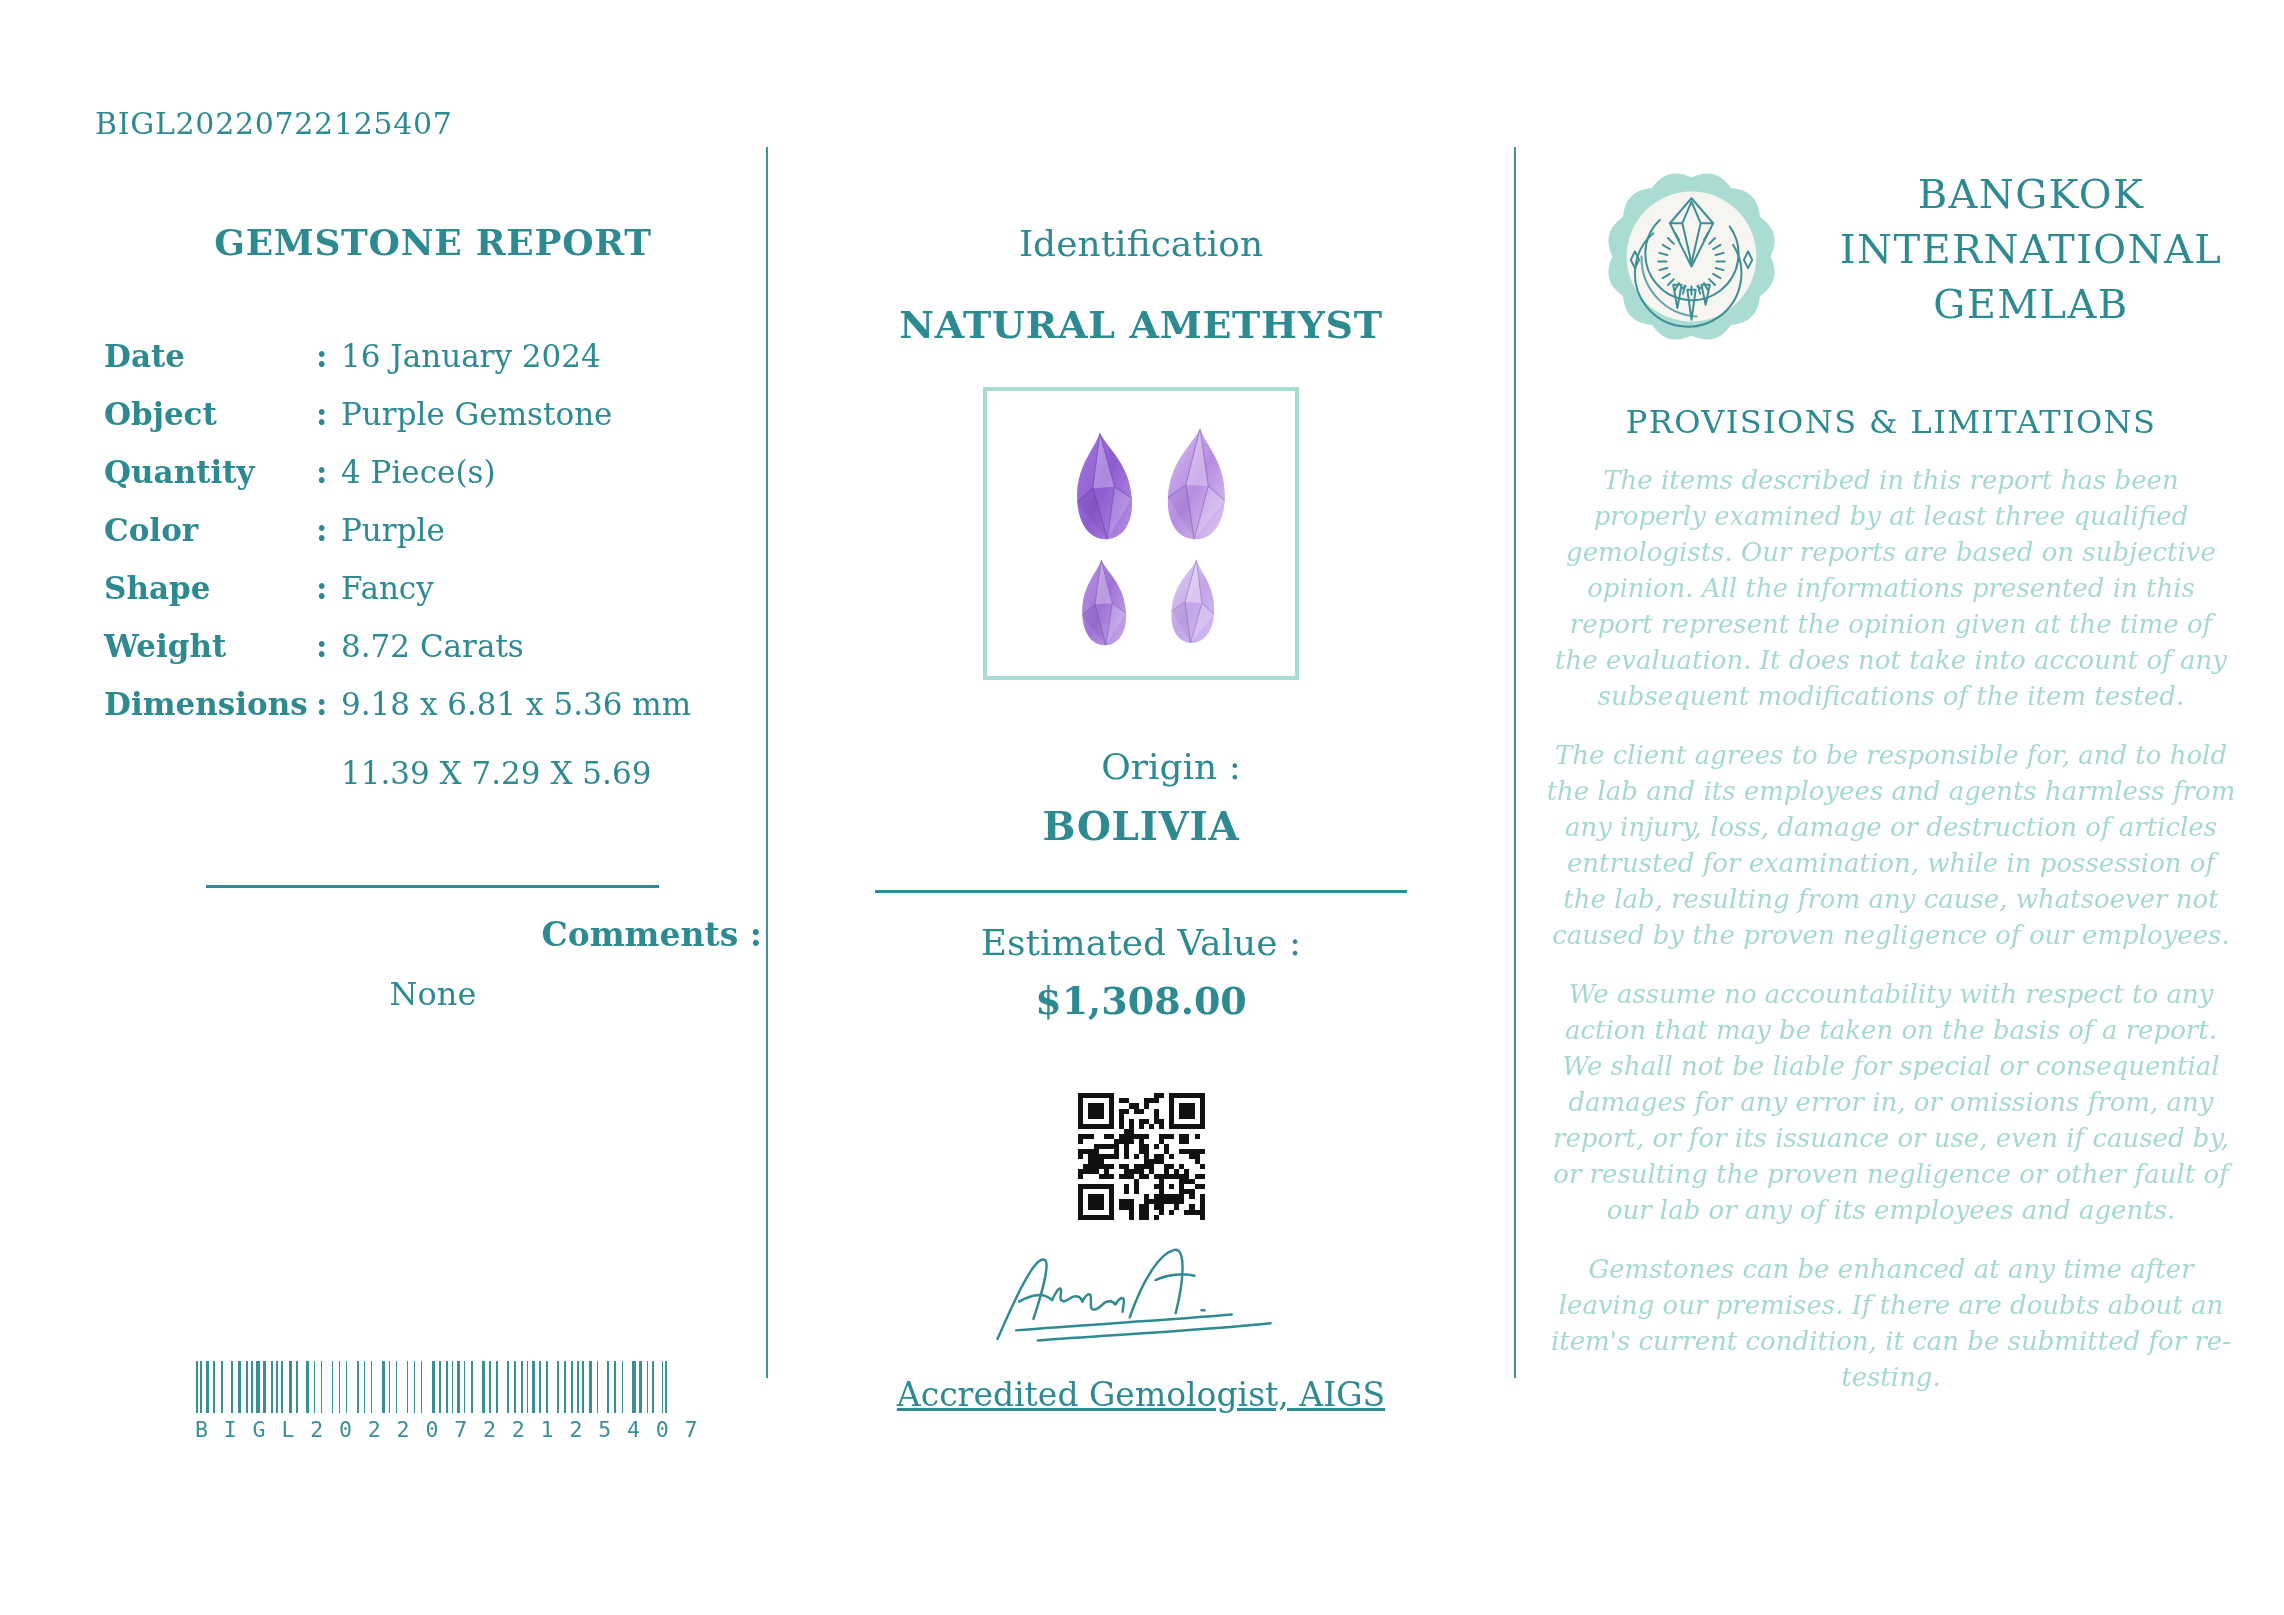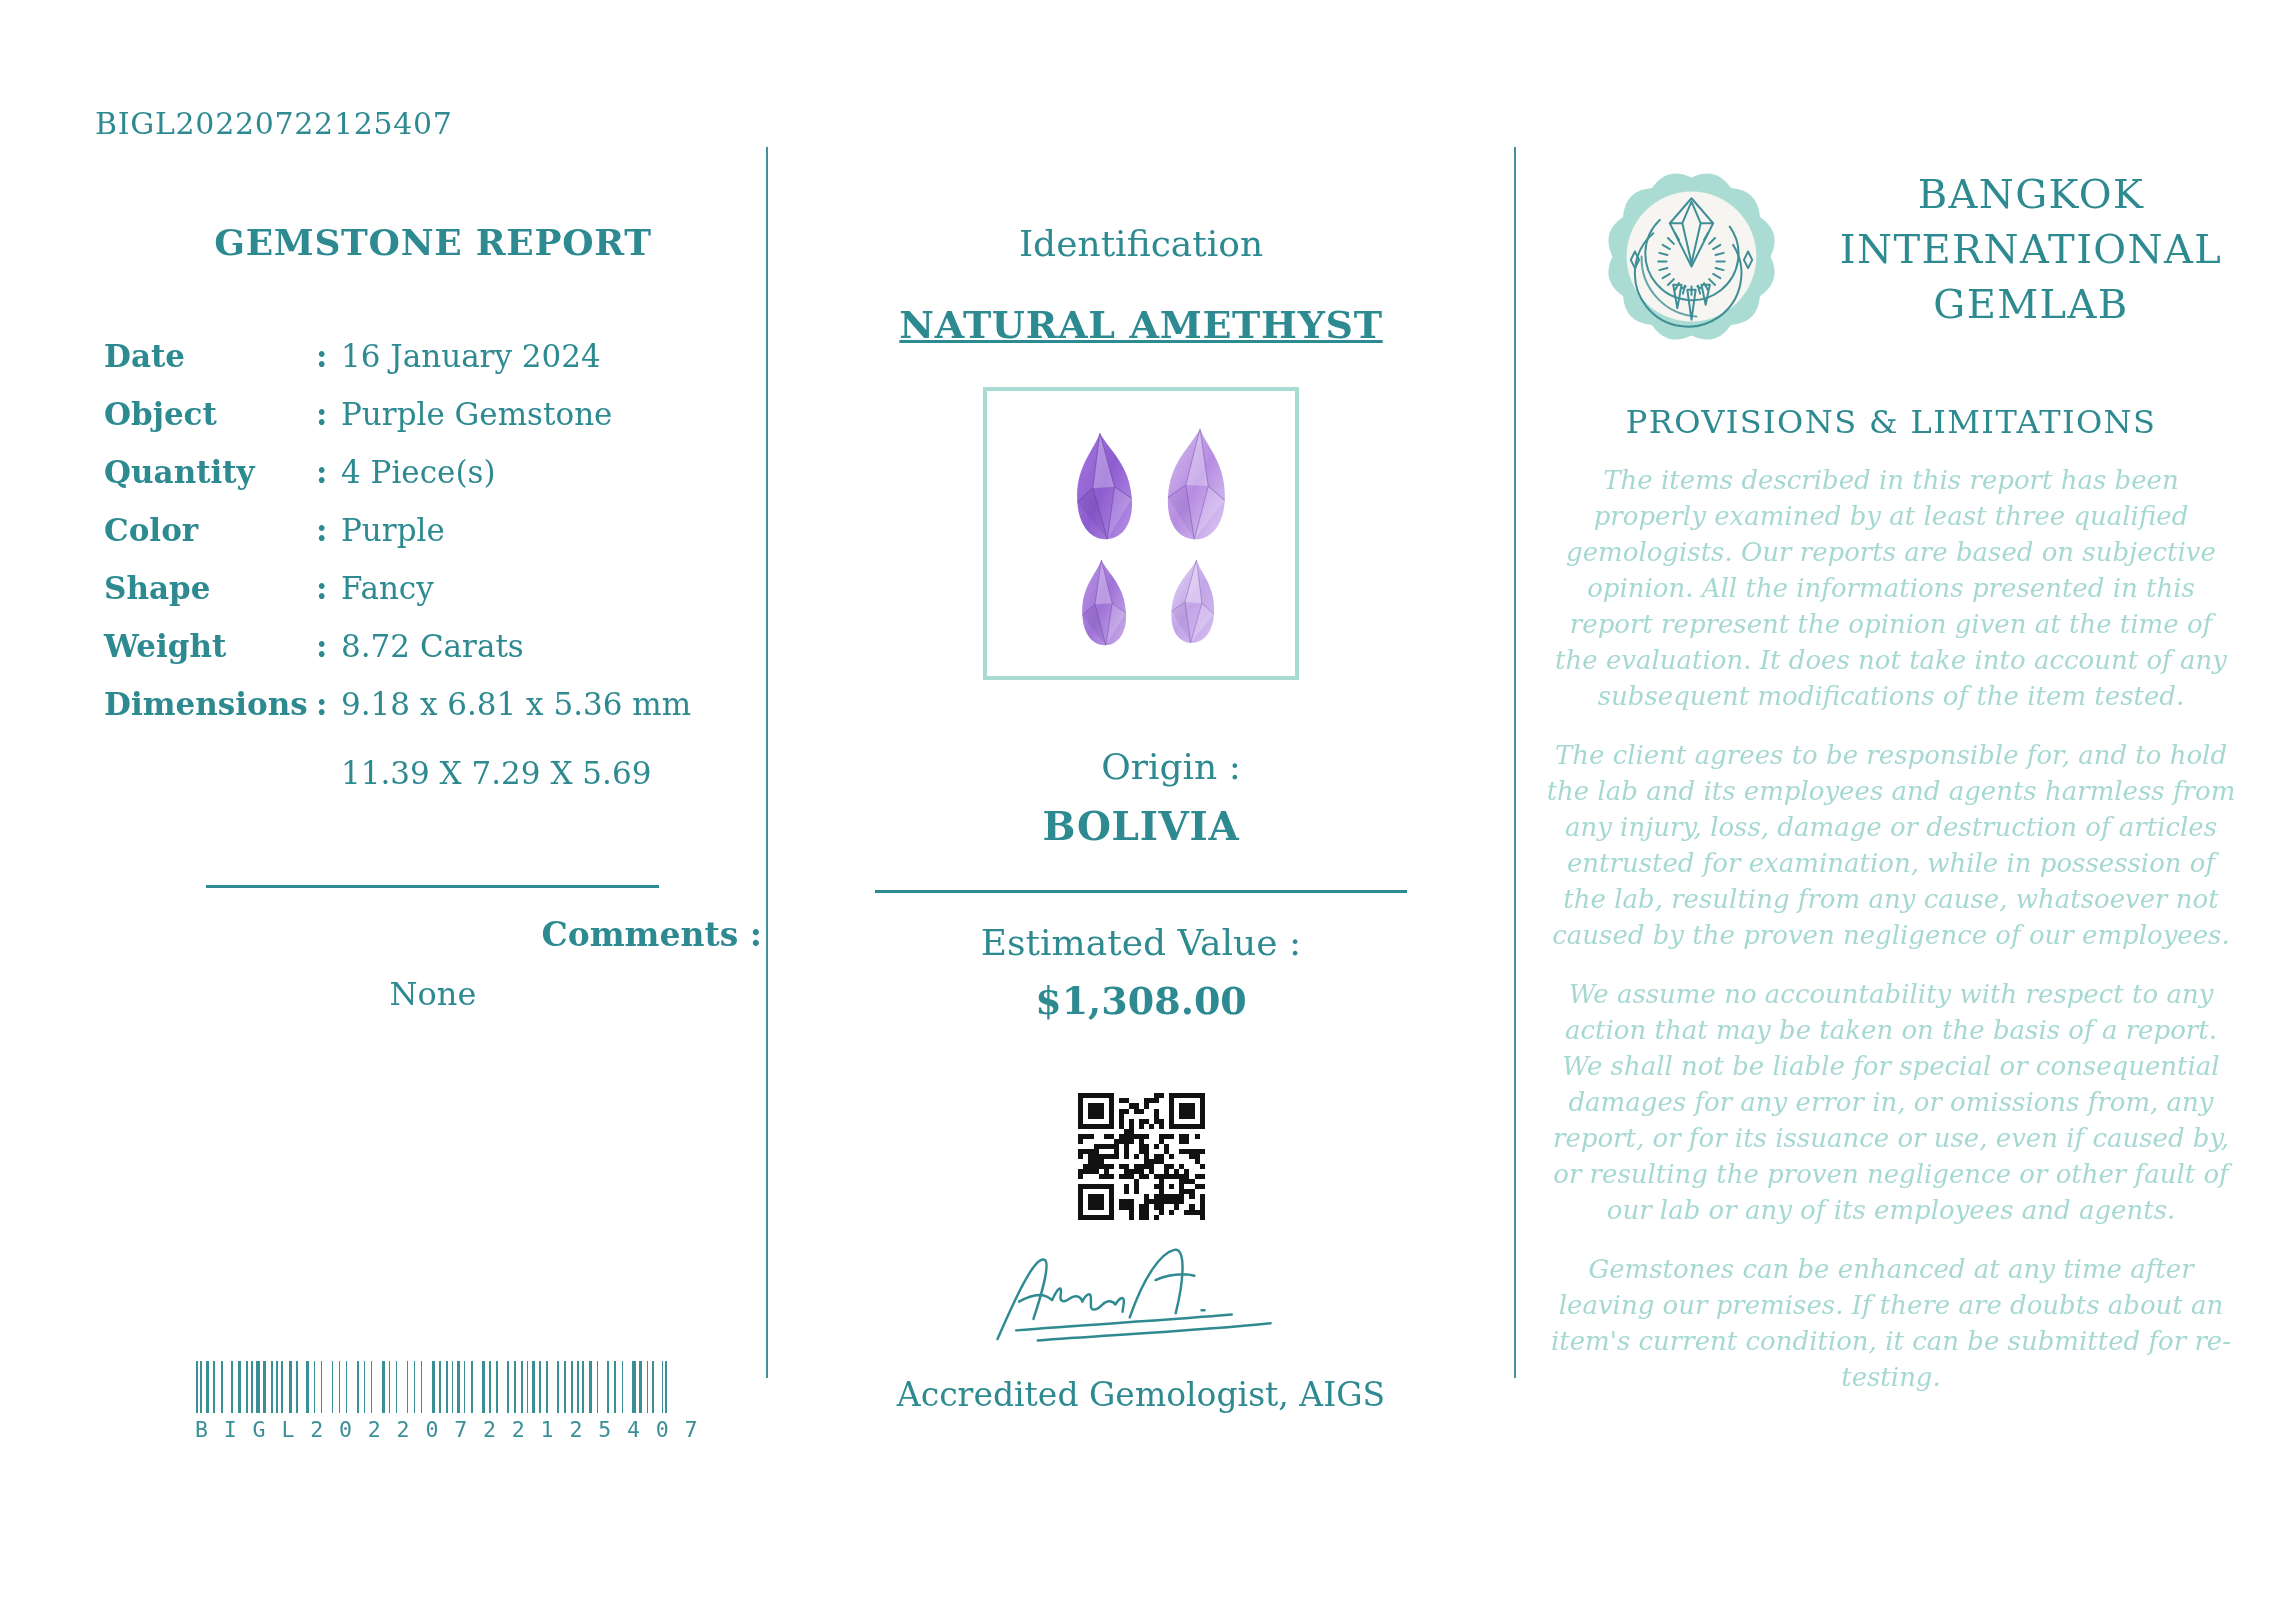--- a/index.html
+++ b/index.html
@@ -28,31 +28,31 @@
   .comments-sep{position:absolute;top:885px;left:102px;width:453px;height:2.9px;background:#2e8a91;}
   .comments-label{position:absolute;top:915px;width:100%;text-align:right;font-size:33px;font-weight:bold;}
   .comments-value{position:absolute;top:975px;width:100%;text-align:center;font-size:32px;}
   .barcode{position:absolute;top:1361px;left:91px;width:475px;}
   .barcode-text{margin-top:0;font-family:"DejaVu Sans Mono", monospace;font-size:21.6px;
      letter-spacing:1.4px;color:#3a8f96;text-align:center;white-space:nowrap;}
 
   
   .col-mid{position:absolute;left:769px;top:0;width:744px;height:1616px;}
   .ident-label{position:absolute;top:223px;width:100%;text-align:center;font-size:36px;}
-  .gem-name{position:absolute;top:302px;width:100%;text-align:center;font-size:38px;font-weight:bold;letter-spacing:0.7px;text-decoration:underline;}
+  .gem-name{position:absolute;top:302px;width:100%;text-align:center;font-size:38px;font-weight:bold;letter-spacing:0.7px;}
   .photo-frame{position:absolute;top:387px;left:214px;width:308px;height:285px;
      border:4.3px solid #a8dcd2;background:#ffffff;}
   .origin-label{position:absolute;top:746px;width:100%;text-align:center;font-size:36px;margin-left:30px;}
   .origin-value{position:absolute;top:803px;width:100%;text-align:center;font-size:39px;font-weight:bold;letter-spacing:0.7px;}
   .mid-sep{position:absolute;top:890px;left:106px;width:532px;height:2.9px;background:#2e8a91;}
   .est-label{position:absolute;top:922px;width:100%;text-align:center;font-size:36px;}
   .est-value{position:absolute;top:978px;width:100%;text-align:center;font-size:38px;font-weight:bold;}
   .qr-wrap{position:absolute;top:1093px;left:309px;width:127px;height:127px;}
   .sig-wrap{position:absolute;top:1231px;left:217px;width:309px;height:137px;}
-  .gemologist{position:absolute;top:1375px;width:100%;text-align:center;font-size:33px;}
+  .gemologist{position:absolute;top:1375px;width:100%;text-align:center;font-size:33px;text-decoration:underline;}
 
   
   .col-right{position:absolute;left:1546px;top:0;width:690px;height:1172px;}
   .logo{position:absolute;left:49px;top:160px;width:193px;height:193px;}
   .lab-name{position:absolute;left:280px;top:167px;width:410px;text-align:center;
      font-size:40px;line-height:55px;letter-spacing:1.4px;color:#2e8a91;}
   .prov-title{position:absolute;top:403px;width:100%;text-align:center;font-size:32px;letter-spacing:1.4px;}
   .provisions{position:absolute;top:462px;width:100%;}
   .provisions p{margin:0 0 23px 0;text-align:center;font-style:italic;
      font-size:26px;line-height:36px;color:#a6d8d2;}

